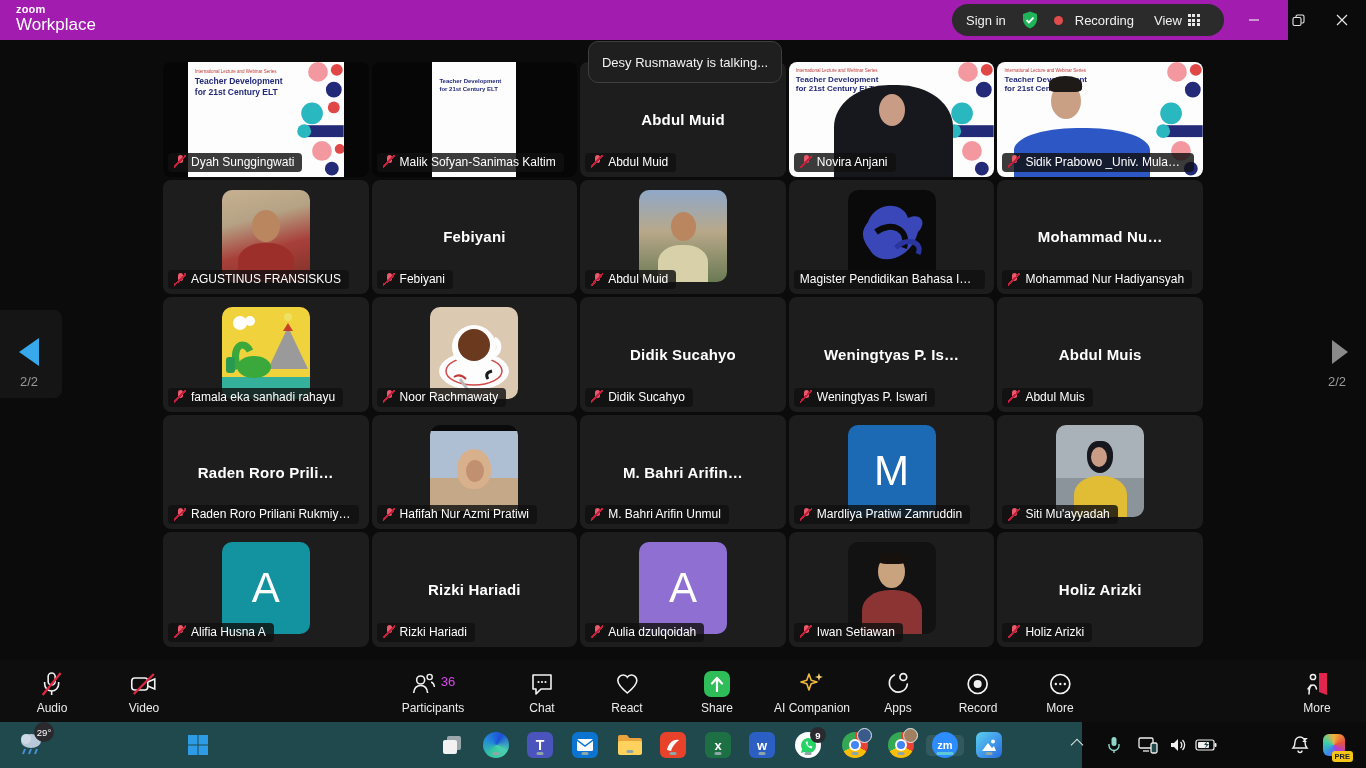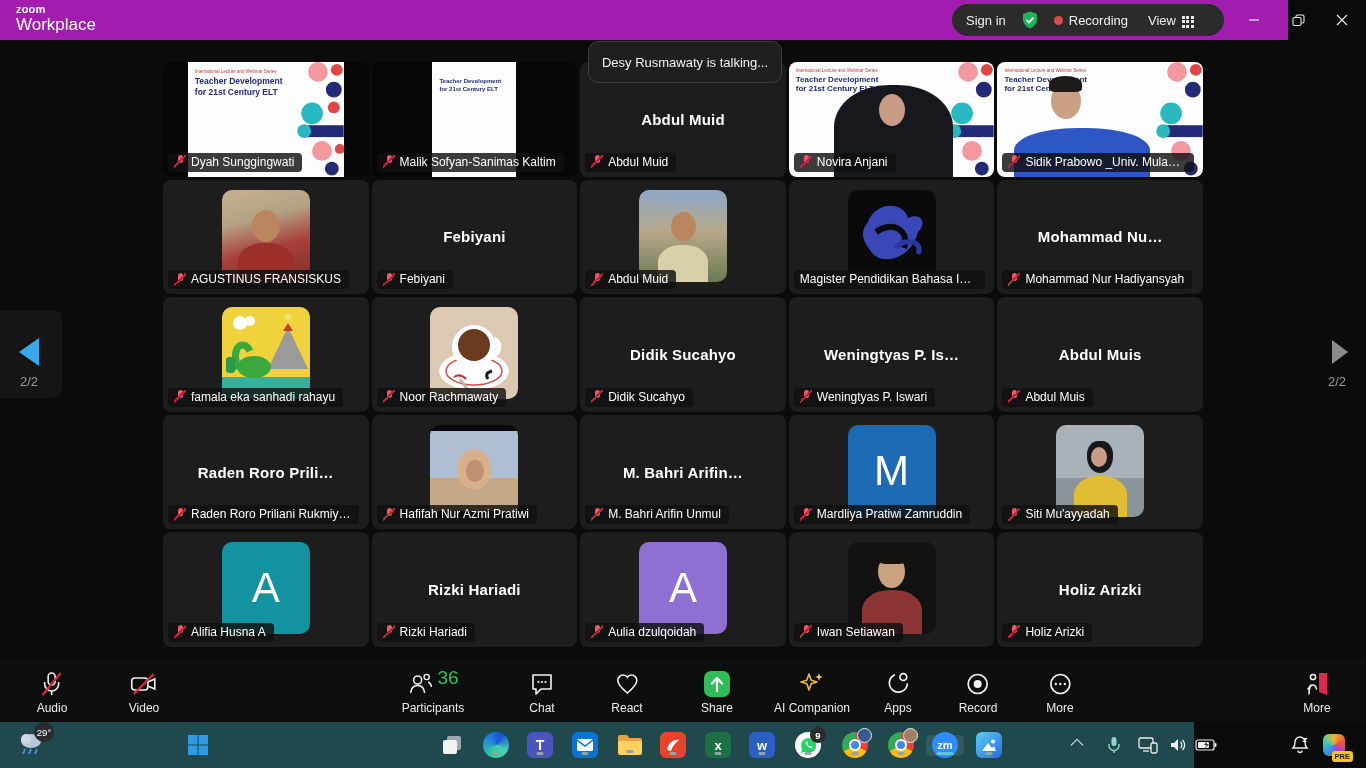--- a/index.html
+++ b/index.html
@@ -6,23 +6,23 @@
   .screen{position:relative;width:1366px;height:768px;background:#0b0b0b;overflow:hidden;
     font-family:"Liberation Sans",sans-serif;color:#fff;-webkit-font-smoothing:antialiased;}
   
   .titlebar{position:absolute;left:0;top:0;width:1288px;height:40px;background:#a21caf;}
   .logo{position:absolute;left:16px;top:4px;line-height:1;}
   .logo .l1{font-size:11px;font-weight:700;letter-spacing:.2px;}
   .logo .l2{font-size:17px;font-weight:400;margin-top:1px;}
   .tb-cluster{position:absolute;left:952px;top:4px;width:272px;height:32px;background:#2b2b2b;border-radius:16px;
     display:flex;align-items:center;gap:14px;padding:16px 14px;box-sizing:border-box;}
   .signin{font-size:13px;color:#f0f0f0;cursor:default;}
-  .rec{display:flex;align-items:center;gap:6px;font-size:13px;color:#f0f0f0;}
+  .rec{display:flex;align-items:center;gap:12px;font-size:13px;color:#f0f0f0;}
   .rec-dot{width:9px;height:9px;border-radius:50%;}
-  .view{display:flex;align-items:flex-end;gap:6px;font-size:13px;color:#f0f0f0;margin-left:6px;}
+  .view{display:flex;align-items:center;gap:6px;font-size:13px;color:#f0f0f0;margin-left:6px;}
   .grid-ic{display:grid;grid-template-columns:repeat(3,3px);grid-gap:1.5px;}
   .grid-ic i{width:3px;height:3px;background:#e8e8e8;display:block;}
   .winbtn{position:absolute;top:0;width:44px;height:40px;display:flex;align-items:center;justify-content:center;color:#e8e8e8;}
   
   .toast{position:absolute;left:588px;top:41px;width:192px;height:40px;background:#1f1f1f;border:1px solid #3e3e3e;
     border-radius:10px;display:flex;align-items:center;justify-content:center;font-size:13px;color:#f2f2f2;z-index:30;}
   
   .gallery{position:absolute;left:163px;top:62px;width:1040px;height:585px;display:grid;
     grid-template-columns:repeat(5,1fr);grid-template-rows:repeat(5,1fr);gap:3px;}
   .tile{position:relative;background:#1d1d1d;border-radius:8px;overflow:hidden;}
@@ -51,24 +51,24 @@
   
   .nav-panel{position:absolute;left:0;top:310px;width:62px;height:88px;background:#151515;border-radius:0 8px 8px 0;}
   .page-ind{position:absolute;font-size:13px;color:#9a9a9a;}
   
   .toolbar{position:absolute;left:0;top:660px;width:1366px;height:62px;background:#0e0e0e;}
   .tb{position:absolute;bottom:7px;transform:translateX(-50%);display:flex;flex-direction:column;align-items:center;
     gap:4px;color:#ececec;font-size:12px;white-space:nowrap;}
   .tb .ic{height:26px;display:flex;align-items:flex-end;justify-content:center;}
   .chev{position:absolute;width:8px;height:8px;border-left:1.5px solid #cfcfcf;border-top:1.5px solid #cfcfcf;
     transform:rotate(45deg);}
-  .pcount{font-size:19px;color:#22c55e;margin-left:4px;position:relative;top:-8px;}
+  .pcount{font-size:13px;color:#d946ef;margin-left:4px;position:relative;top:-8px;}
   .share-ic{width:26px;height:26px;border-radius:7px;display:flex;align-items:center;justify-content:center;}
   
-  .taskbar{position:absolute;left:0;top:722px;width:1194px;height:46px;}
+  .taskbar{position:absolute;left:0;top:722px;width:1082px;height:46px;}
   .tk{position:absolute;top:50%;transform:translate(-50%,-50%);}
   .appic{width:26px;height:26px;border-radius:6px;display:flex;align-items:center;justify-content:center;
     font-weight:700;color:#fff;}
   .runline{position:absolute;bottom:3px;left:50%;transform:translateX(-50%);width:7px;height:3px;border-radius:2px;background:#8fa6a8;}
   .runline.active{width:17px;background:#5fc8d8;}
   .zoom-active-bg{position:absolute;top:3px;bottom:2px;left:-6px;right:-6px;background:rgba(255,255,255,.09);border-radius:5px;}
   .tray-ic{position:absolute;top:50%;transform:translate(-50%,-50%);display:flex;align-items:center;justify-content:center;}
   .copilot{width:22px;height:22px;border-radius:6px;background:conic-gradient(#f2b23a,#e8543a,#b03ae0,#3a8ce8,#3ad0a8,#f2b23a);}
   .pre{position:absolute;right:-8px;bottom:-6px;background:#f5c518;color:#222;font-size:7.5px;font-weight:700;
     padding:1px 3px;border-radius:3px;}

